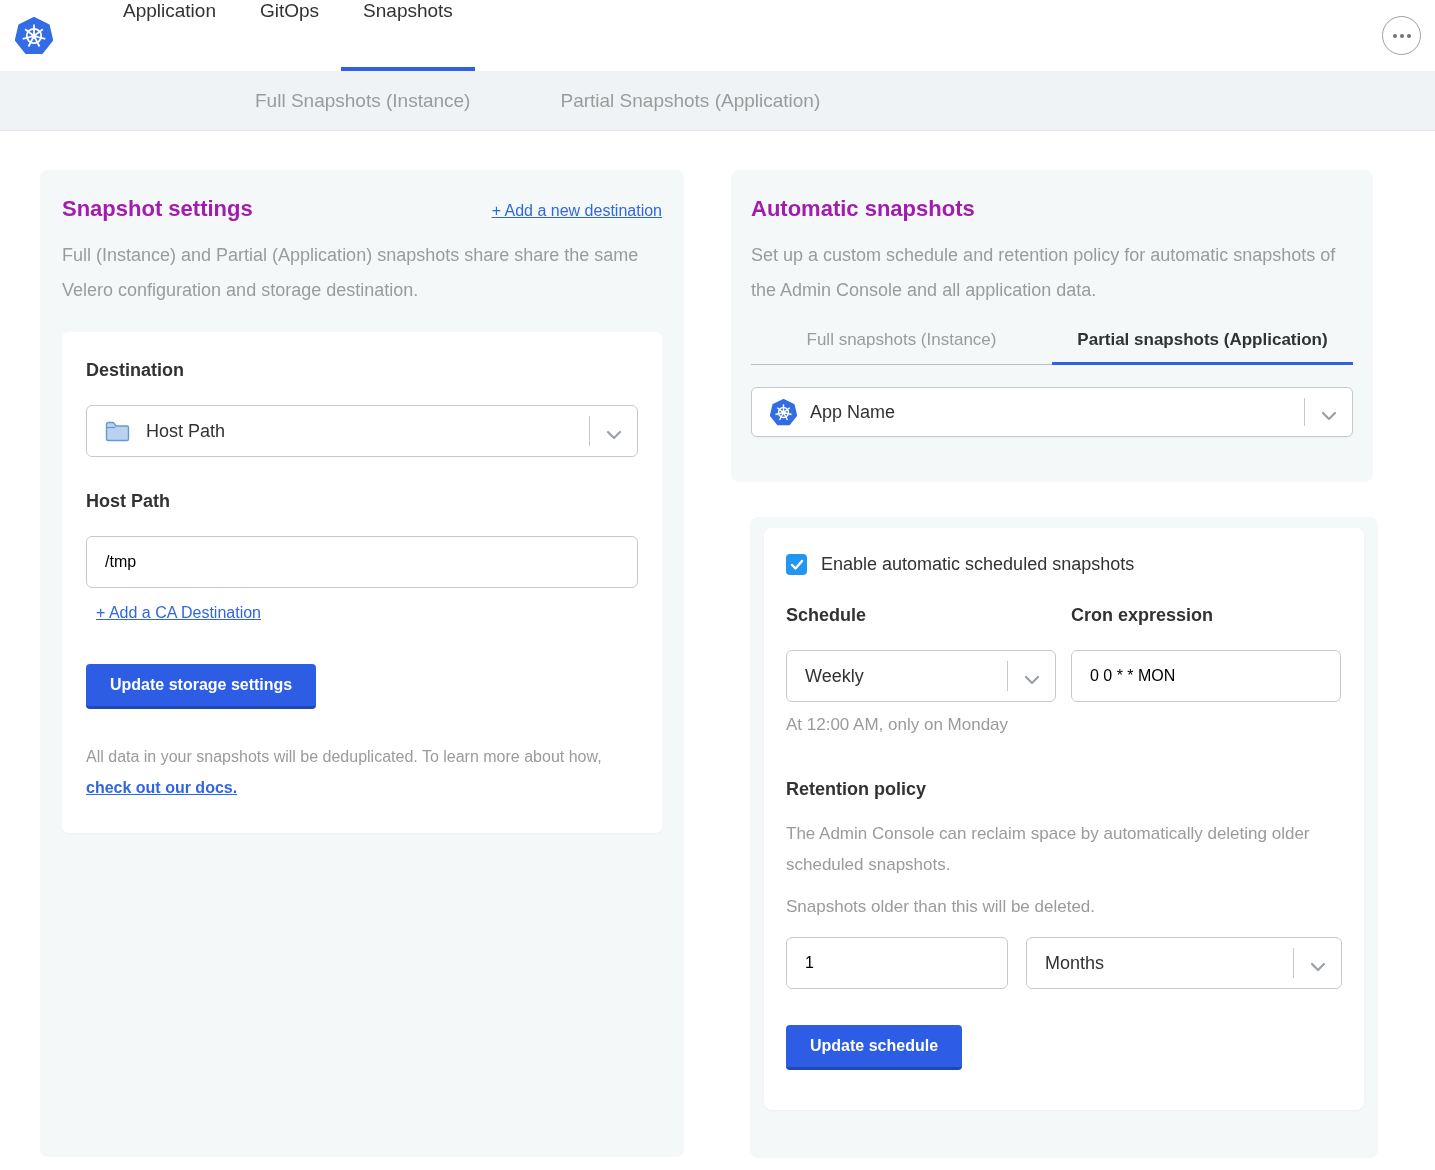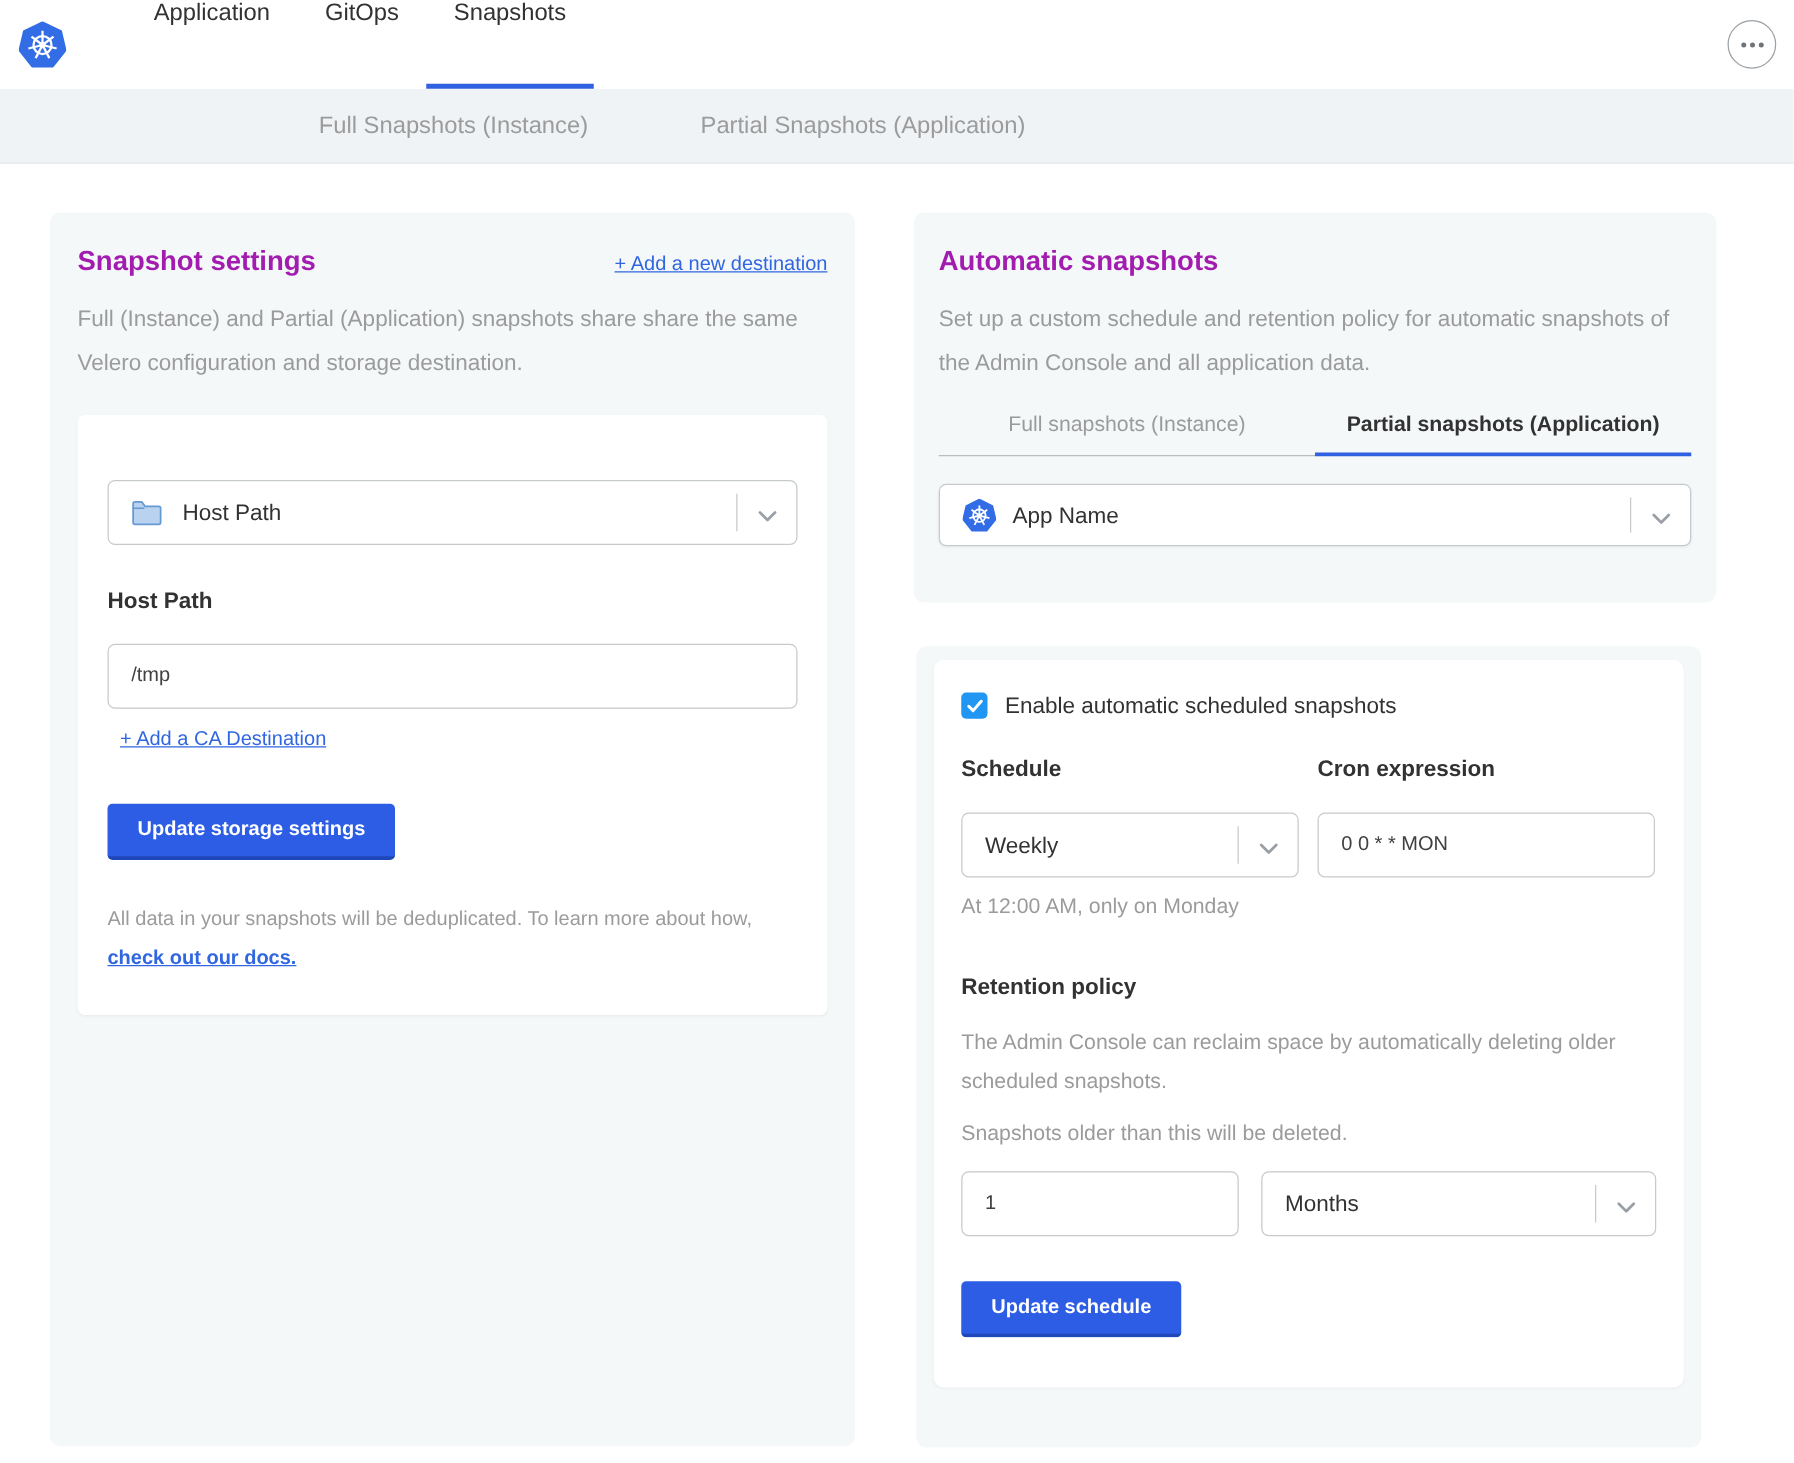--- a/index.html
+++ b/index.html
@@ -28,21 +28,21 @@
   .subtab.active { color:#4c4c4c; }
   .subtab.active .sub-underline { position:absolute; left:0; right:0; bottom:0;
     height:4px; background:#3061e3; }
 
   
   .card { position:absolute; background:#f5f8f9; border-radius:8px; }
   #card-snapshot-settings { left:40px; top:170px; width:644px; height:987px;
     padding:26px 22px; }
   #card-automatic { left:731px; top:170px; width:642px; height:312px;
     padding:26px 20px; }
-  #card-schedule-outer { left:733px; top:517px; width:628px; height:641px;
+  #card-schedule-outer { left:750px; top:517px; width:628px; height:641px;
     padding:11px 14px; }
 
   .card-header-row { display:flex; justify-content:space-between; align-items:baseline; }
   .card-title { font-size:22px; font-weight:bold; color:#a21caf; }
   .card-desc { margin-top:16px; font-size:18px; line-height:35px; color:#9b9b9b; }
   a.blue-link { color:#3066e0; text-decoration:underline; cursor:pointer; }
   .link-16 { font-size:16px; }
 
   .white-card { background:#fff; border-radius:6px;
     box-shadow:0 1px 2px rgba(0,0,0,0.04); }
@@ -52,21 +52,21 @@
 
   .select-box { position:relative; height:52px; border:1px solid #c6cacc;
     border-radius:6px; background:#fff; display:flex; align-items:center;
     padding:0 74px 0 18px; cursor:pointer; }
   .select-box .divider { position:absolute; right:47px; top:10px; bottom:10px;
     width:1px; background:#c6cacc; }
   .select-box .chev { position:absolute; right:15px; top:50%; margin-top:-5px; }
   .select-value { font-size:18px; color:#323232; }
 
   .text-input { width:100%; height:52px; border:1px solid #c6cacc; border-radius:6px;
-    background:#fff; font-size:16px; color:#404040; padding:0 18px;
+    background:#fff; font-size:16px; color:#000000; padding:0 18px;
     font-family:"Liberation Sans", sans-serif; outline:none; }
 
   .btn-primary { display:inline-block; background:#2c5de4; color:#fff;
     font-size:16px; font-weight:bold; border:none; border-bottom:3px solid #1f47b8;
     border-radius:4px; padding:12px 24px; cursor:pointer;
     font-family:"Liberation Sans", sans-serif; }
 
   
   .inner-tabs { display:flex; margin-top:22px; }
   .inner-tab { flex:1; text-align:center; font-size:17px; color:#9b9b9b;
@@ -154,20 +154,21 @@
 </div>
 
 <div class="card" id="card-snapshot-settings">
   <div class="card-header-row">
     <div class="card-title">Snapshot settings</div>
     <a class="blue-link link-16">+ Add a new destination</a>
   </div>
   <div class="card-desc">Full (Instance) and Partial (Application) snapshots share share the same Velero configuration and storage destination.</div>
 
   <div class="white-card" id="storage-form">
+    <div class="field-label">Destination</div>
 
     <div class="select-box" id="destination-select">
       <span class="app-badge" style="width:25px;height:21px;margin-right:16px;">
         <svg width="25" height="21" viewBox="0 0 25 21">
           <path d="M1.5 4.5 L1.5 18 Q1.5 19.5 3 19.5 L22 19.5 Q23.5 19.5 23.5 18 L23.5 6.5 Q23.5 5 22 5 L11 5 L9 2.2 Q8.6 1.5 7.7 1.5 L3 1.5 Q1.5 1.5 1.5 3 Z" fill="#b9d2ef" stroke="#649ad1" stroke-width="1.4"></path>
           <line x1="1.5" y1="6.5" x2="10.5" y2="6.5" stroke="#649ad1" stroke-width="1.2"></line>
         </svg>
       </span>
       <span class="select-value">Host Path</span>
       <span class="divider"></span>

